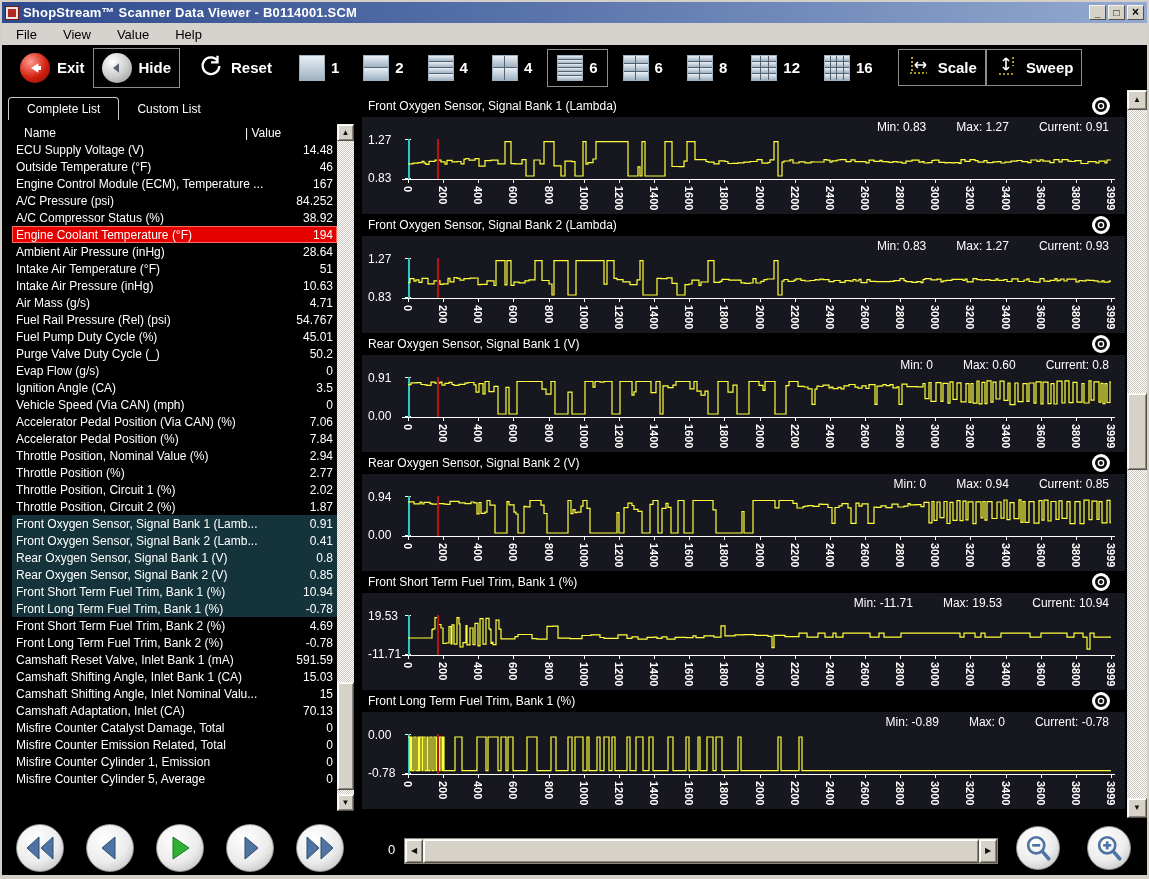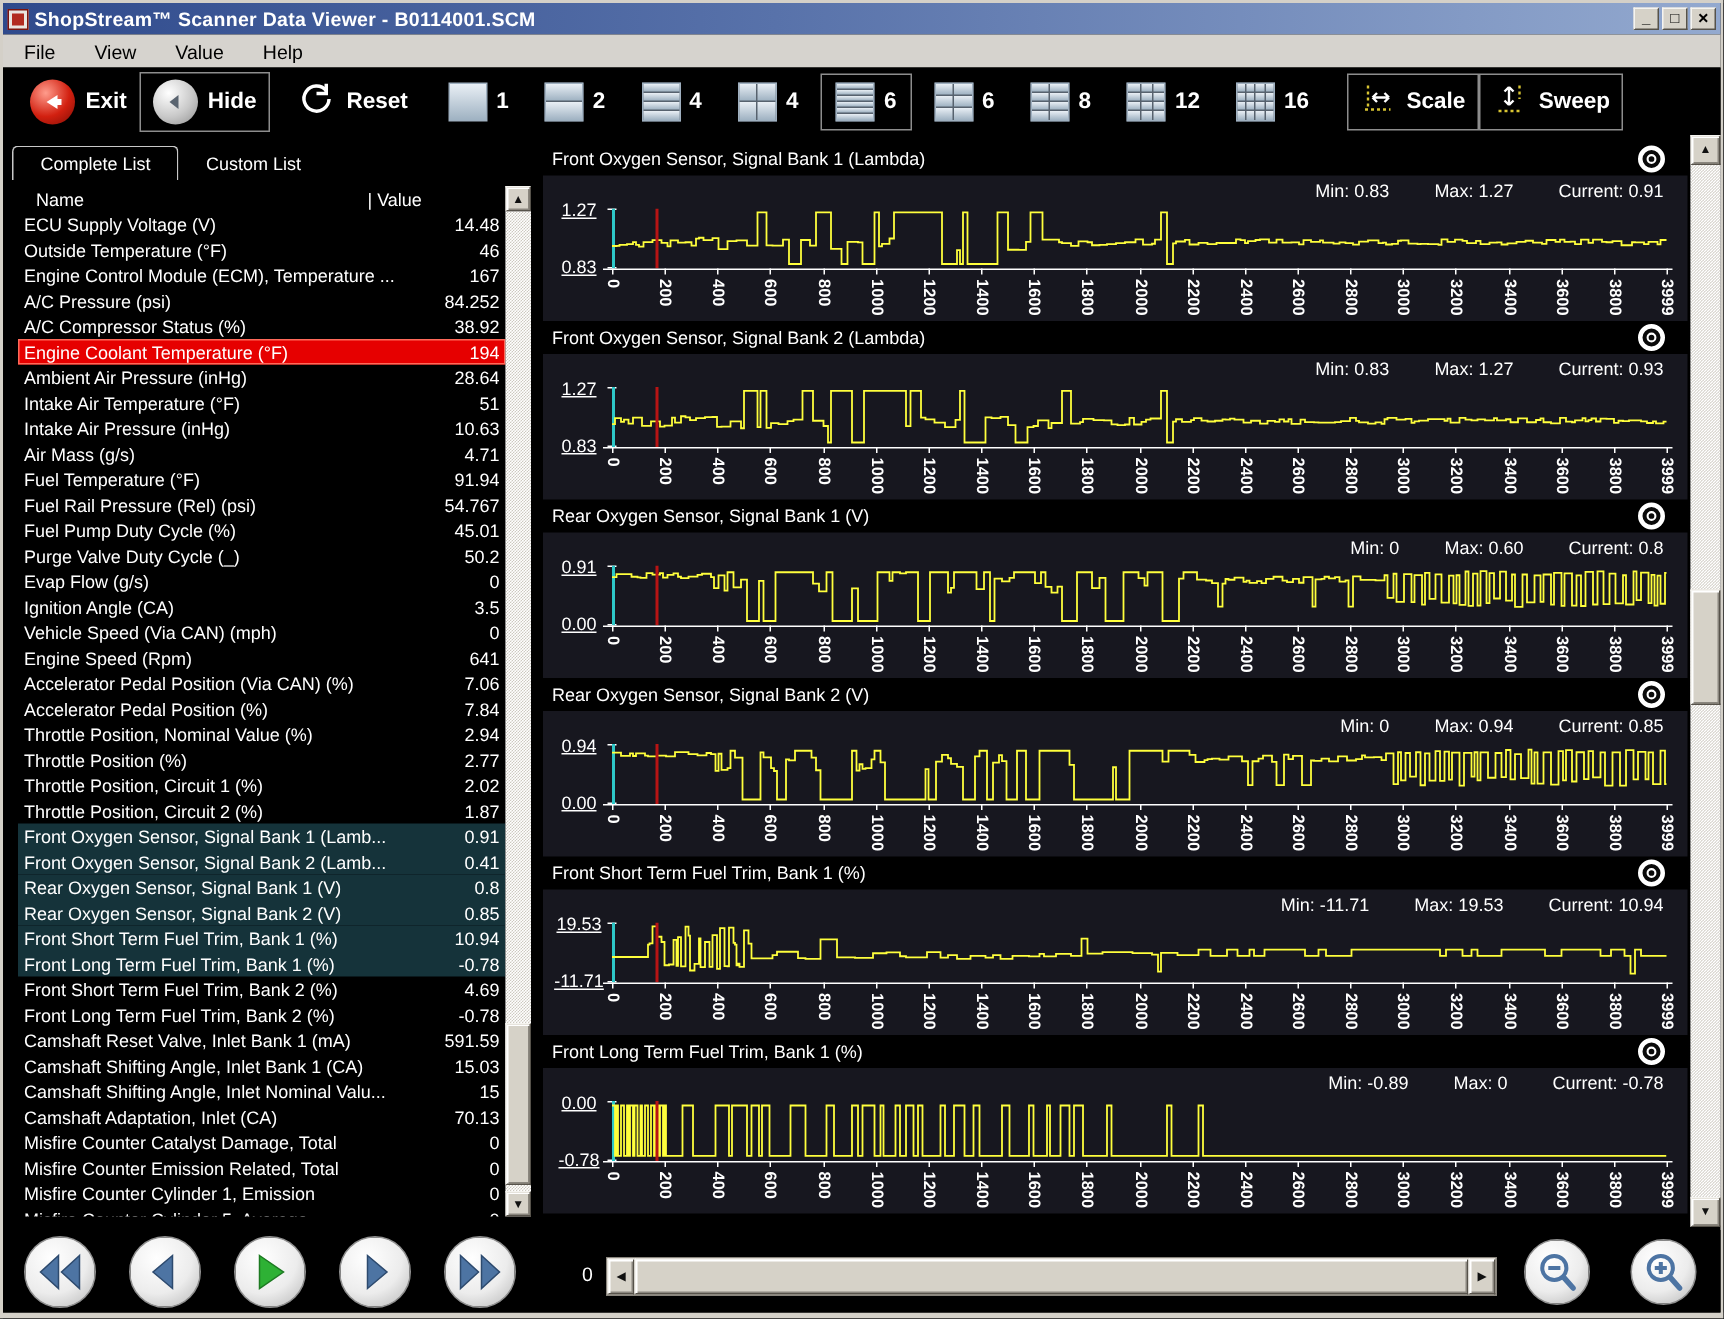--- a/index.html
+++ b/index.html
@@ -67,21 +67,21 @@
   #chart-scroll .trk { position:absolute; top:20px; left:0; width:20px; height:688px; }
   #chart-scroll .thumb { position:absolute; left:0; top:303px; width:20px; height:77px; }
   
   #charts { position:absolute; left:362px; top:95px; width:646px; }
   .chart { position:relative; width:763px; height:119px; }
   .chart-title-row { position:relative; height:22px; display:flex; align-items:center; }
   .chart-title { color:#fff; font-size:12px; padding-left:6px; }
   .rec-icon { position:absolute; right:14px; top:1px; }
   .plot { position:relative; height:97px; background:#17171f; }
   .stats { position:absolute; top:3px; right:16px; display:flex; gap:30px; color:#fff; font-size:12px; }
-  .ylab { position:absolute; color:#fff; font-size:12px; left:6px; width:36px; text-align:center;text-decoration:underline; }
+  .ylab { position:absolute; color:#fff; font-size:12px; left:6px; width:36px; text-align:left; }
   .ytick { position:absolute; left:43px; width:6px; height:1px; background:#fff; }
   .xaxis { position:absolute; left:40px; right:10px; top:62px; height:1px; background:#fff; }
   .xtick { position:absolute; width:1px; height:4px; top:62px; background:#fff; }
   .xlab { position:absolute; top:69px; color:#fff; font-size:11px; font-weight:bold;
     transform:rotate(90deg); transform-origin:0 0; white-space:nowrap; }
   svg.wave { position:absolute; left:46px; top:22px; }
   
   #bottombar { position:absolute; left:2px; top:820px; width:1145px; height:55px; background:#000; }
   .circle-btn { position:absolute; width:48px; height:48px; border-radius:50%;
     background:radial-gradient(circle at 38% 30%, #ffffff, #ececec 55%, #b5b5b5); border:1px solid #8f8f8f;
@@ -319,24 +319,20 @@
       </div>
       <div class="lrow">
         <span class="ln">Intake Air Pressure (inHg)</span>
         <span class="lv">10.63</span>
       </div>
       <div class="lrow">
         <span class="ln">Air Mass (g/s)</span>
         <span class="lv">4.71</span>
       </div>
       <div class="lrow">
-        <span class="ln">Fuel Temperature (°F)</span>
-        <span class="lv">91.94</span>
-      </div>
-      <div class="lrow">
         <span class="ln">Fuel Rail Pressure (Rel) (psi)</span>
         <span class="lv">54.767</span>
       </div>
       <div class="lrow">
         <span class="ln">Fuel Pump Duty Cycle (%)</span>
         <span class="lv">45.01</span>
       </div>
       <div class="lrow">
         <span class="ln">Purge Valve Duty Cycle (_)</span>
         <span class="lv">50.2</span>
@@ -345,24 +341,20 @@
         <span class="ln">Evap Flow (g/s)</span>
         <span class="lv">0</span>
       </div>
       <div class="lrow">
         <span class="ln">Ignition Angle (CA)</span>
         <span class="lv">3.5</span>
       </div>
       <div class="lrow">
         <span class="ln">Vehicle Speed (Via CAN) (mph)</span>
         <span class="lv">0</span>
-      </div>
-      <div class="lrow">
-        <span class="ln">Engine Speed (Rpm)</span>
-        <span class="lv">641</span>
       </div>
       <div class="lrow">
         <span class="ln">Accelerator Pedal Position (Via CAN) (%)</span>
         <span class="lv">7.06</span>
       </div>
       <div class="lrow">
         <span class="ln">Accelerator Pedal Position (%)</span>
         <span class="lv">7.84</span>
       </div>
       <div class="lrow">

